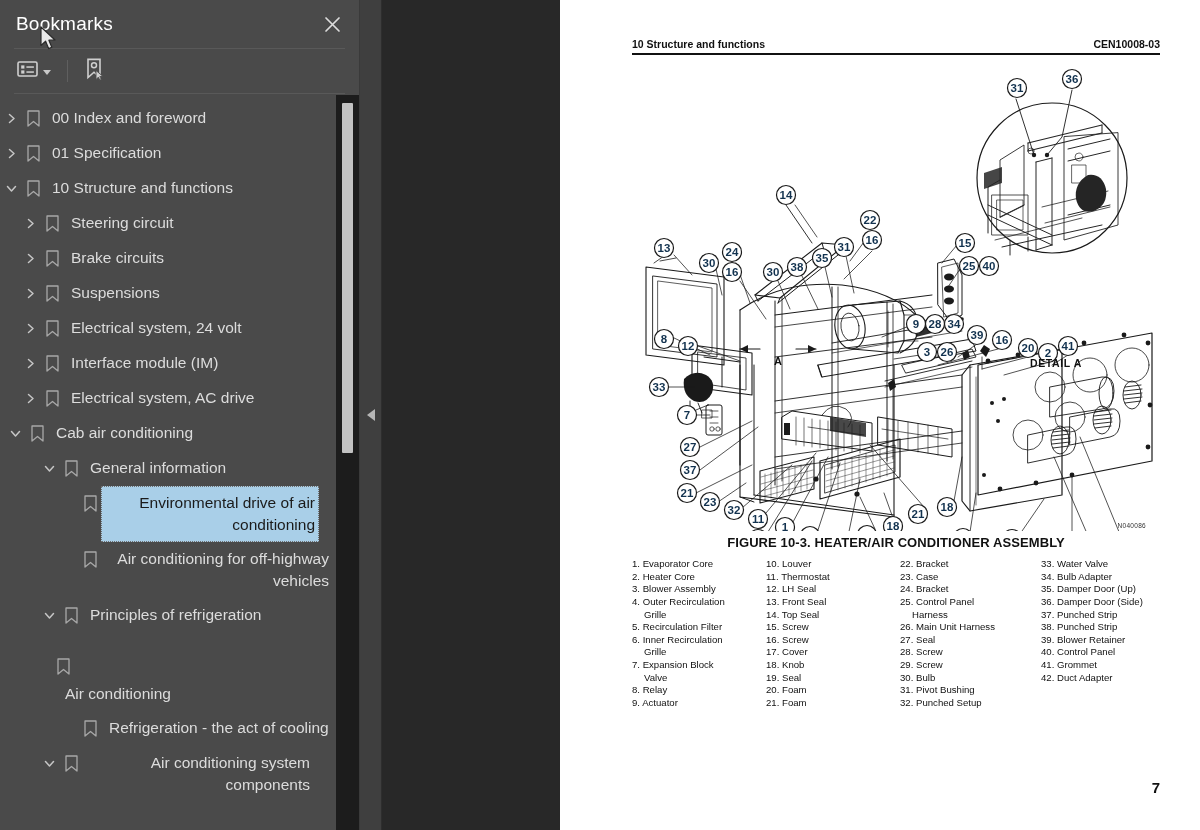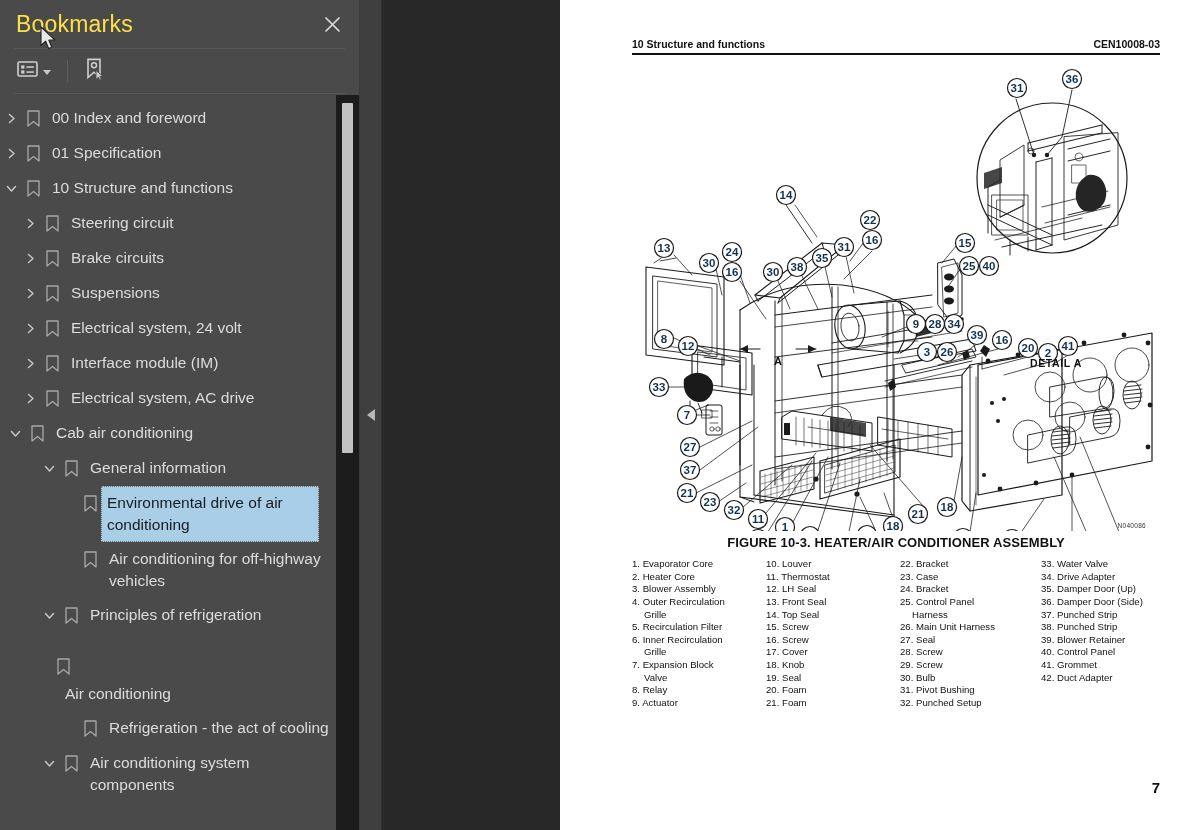--- a/index.html
+++ b/index.html
@@ -21,22 +21,22 @@
     display: flex; flex-direction: column;
     flex: 0 0 360px;
   }
   .bm-header {
     height: 48px;
     display: flex; align-items: center;
     padding: 0 14px 0 16px;
     position: relative;
   }
   .bm-title {
-    color: #fde047;
-    font-size: 23px;
+    color: #ffffff;
+    font-size: 19px;
     letter-spacing: .2px;
     flex: 1;
   }
   .bm-close {
     width: 26px; height: 26px;
     display: flex; align-items: center; justify-content: center;
     cursor: pointer;
   }
   .bm-close svg { display:block; }
   .bm-sep {
@@ -72,20 +72,21 @@
     position: absolute; top: 0; left: 0;
     width: 337px; height: 100%;
     padding-top: 6px;
     overflow: hidden;
   }
   .bm-row {
     display: flex; align-items: flex-start;
     min-height: 35px;
     cursor: pointer;
     position: relative;
+    text-align: right;
   }
   .bm-twisty {
     flex: 0 0 22px;
     height: 35px;
     display: flex; align-items: center; justify-content: center;
     cursor: pointer;
   }
   .bm-twisty.empty { visibility: hidden; }
   .bm-bmicon {
     flex: 0 0 22px;
@@ -975,21 +976,21 @@
             <div class="parts-item"><span>26. </span><span>Main Unit Harness</span></div>
             <div class="parts-item"><span>27. </span><span>Seal</span></div>
             <div class="parts-item"><span>28. </span><span>Screw</span></div>
             <div class="parts-item"><span>29. </span><span>Screw</span></div>
             <div class="parts-item"><span>30. </span><span>Bulb</span></div>
             <div class="parts-item"><span>31. </span><span>Pivot Bushing</span></div>
             <div class="parts-item"><span>32. </span><span>Punched Setup</span></div>
           </div>
           <div class="parts-col">
             <div class="parts-item"><span>33. </span><span>Water Valve</span></div>
-            <div class="parts-item"><span>34. </span><span>Drive Adapter</span></div>
+            <div class="parts-item"><span>34. </span><span>Bulb Adapter</span></div>
             <div class="parts-item"><span>35. </span><span>Damper Door (Up)</span></div>
             <div class="parts-item"><span>36. </span><span>Damper Door (Side)</span></div>
             <div class="parts-item"><span>37. </span><span>Punched Strip</span></div>
             <div class="parts-item"><span>38. </span><span>Punched Strip</span></div>
             <div class="parts-item"><span>39. </span><span>Blower Retainer</span></div>
             <div class="parts-item"><span>40. </span><span>Control Panel</span></div>
             <div class="parts-item"><span>41. </span><span>Grommet</span></div>
             <div class="parts-item"><span>42. </span><span>Duct Adapter</span></div>
           </div>
         </div>

